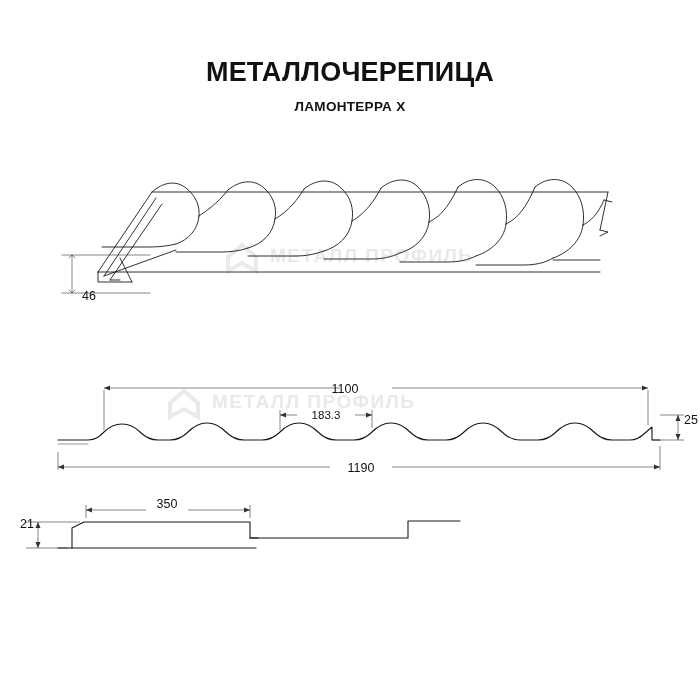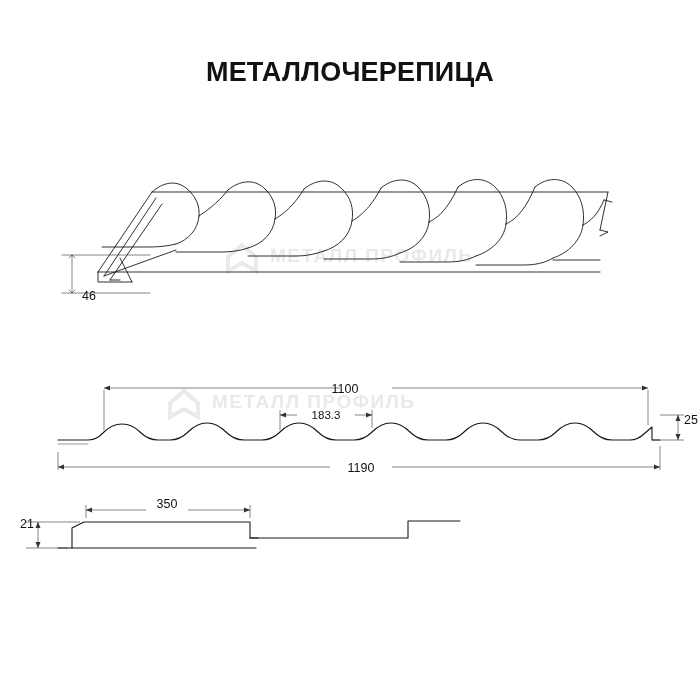--- a/index.html
+++ b/index.html
@@ -65,20 +65,21 @@
     letter-spacing: 1.5px;
   }
 </style>
 </head>
 <body>
 
 <div class="page">
 
   <div class="title-block">
     <div class="main-title">МЕТАЛЛОЧЕРЕПИЦА</div>
+    <div class="sub-title">ЛАМОНТЕРРА X</div>
   </div>
 
   <svg class="drawing" viewBox="0 0 700 700">
 
     <g opacity="0.95">
       <g transform="translate(228,257)">
         <path d="M0,0 L14,-12 L28,0 L28,14 L14,6 L0,14 Z" fill="none" stroke="#e9e9e9" stroke-width="4"></path>
       </g>
       <text class="wm-text" x="270" y="262">МЕТАЛЛ ПРОФИЛЬ</text>
     </g>

